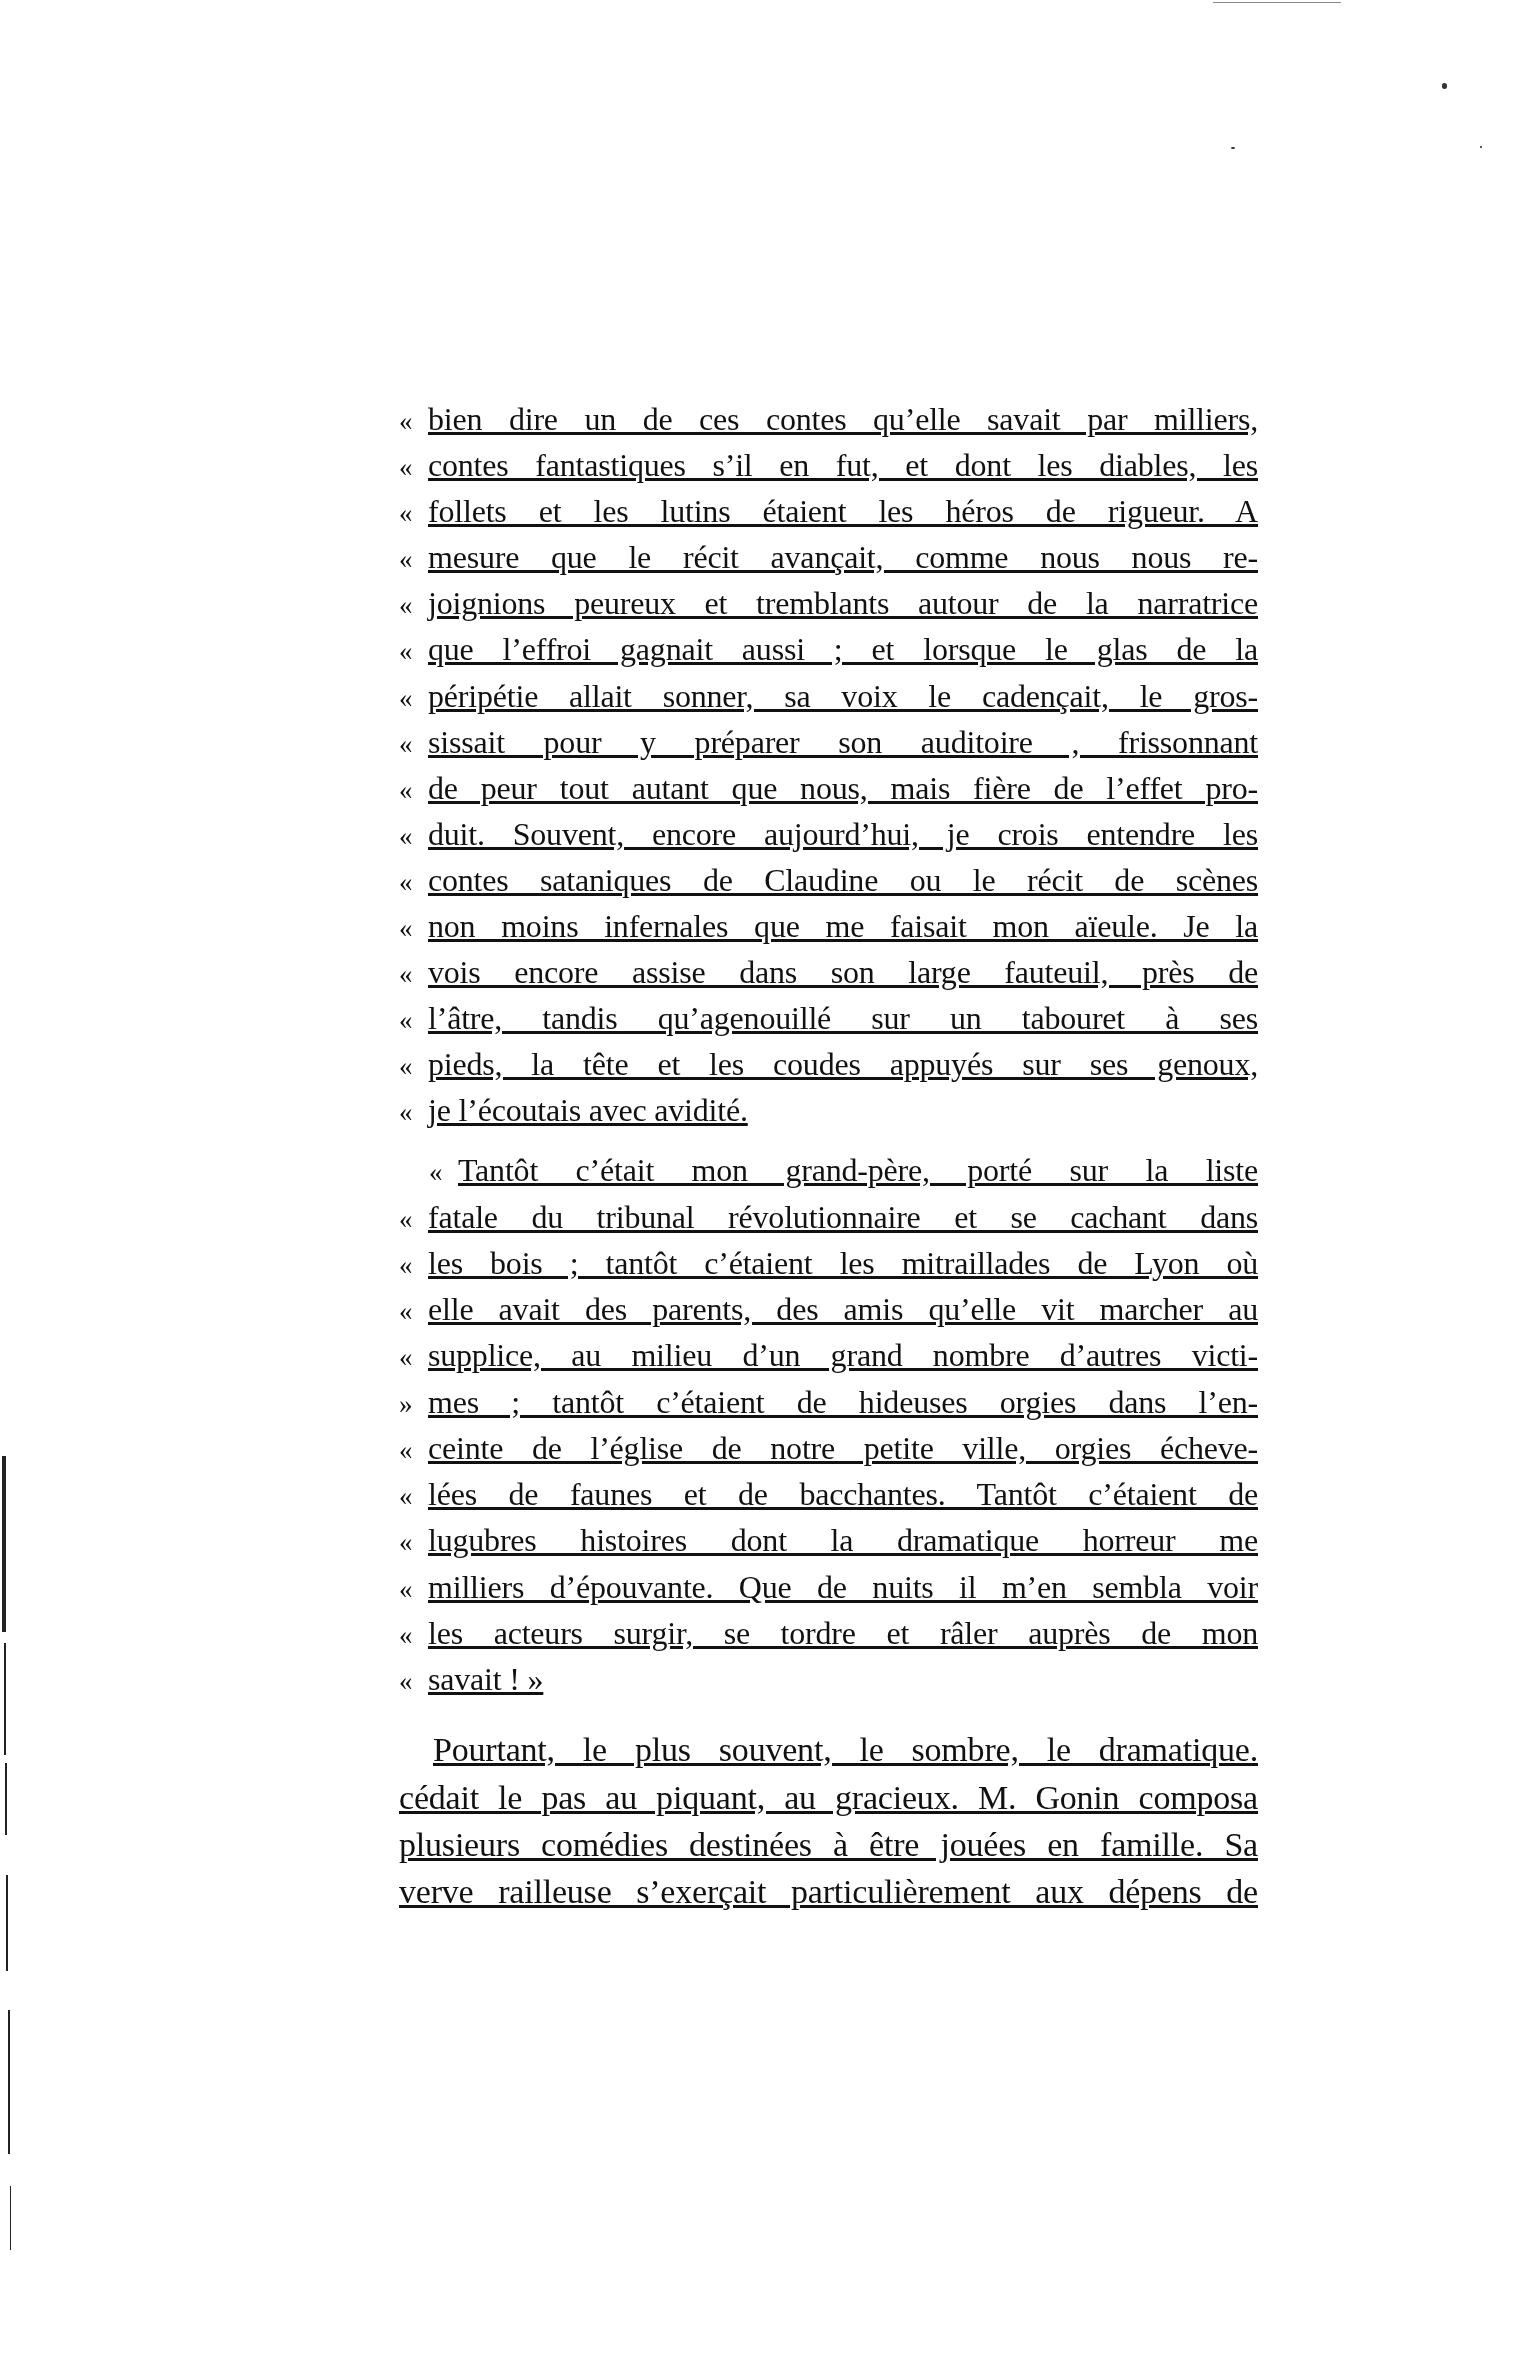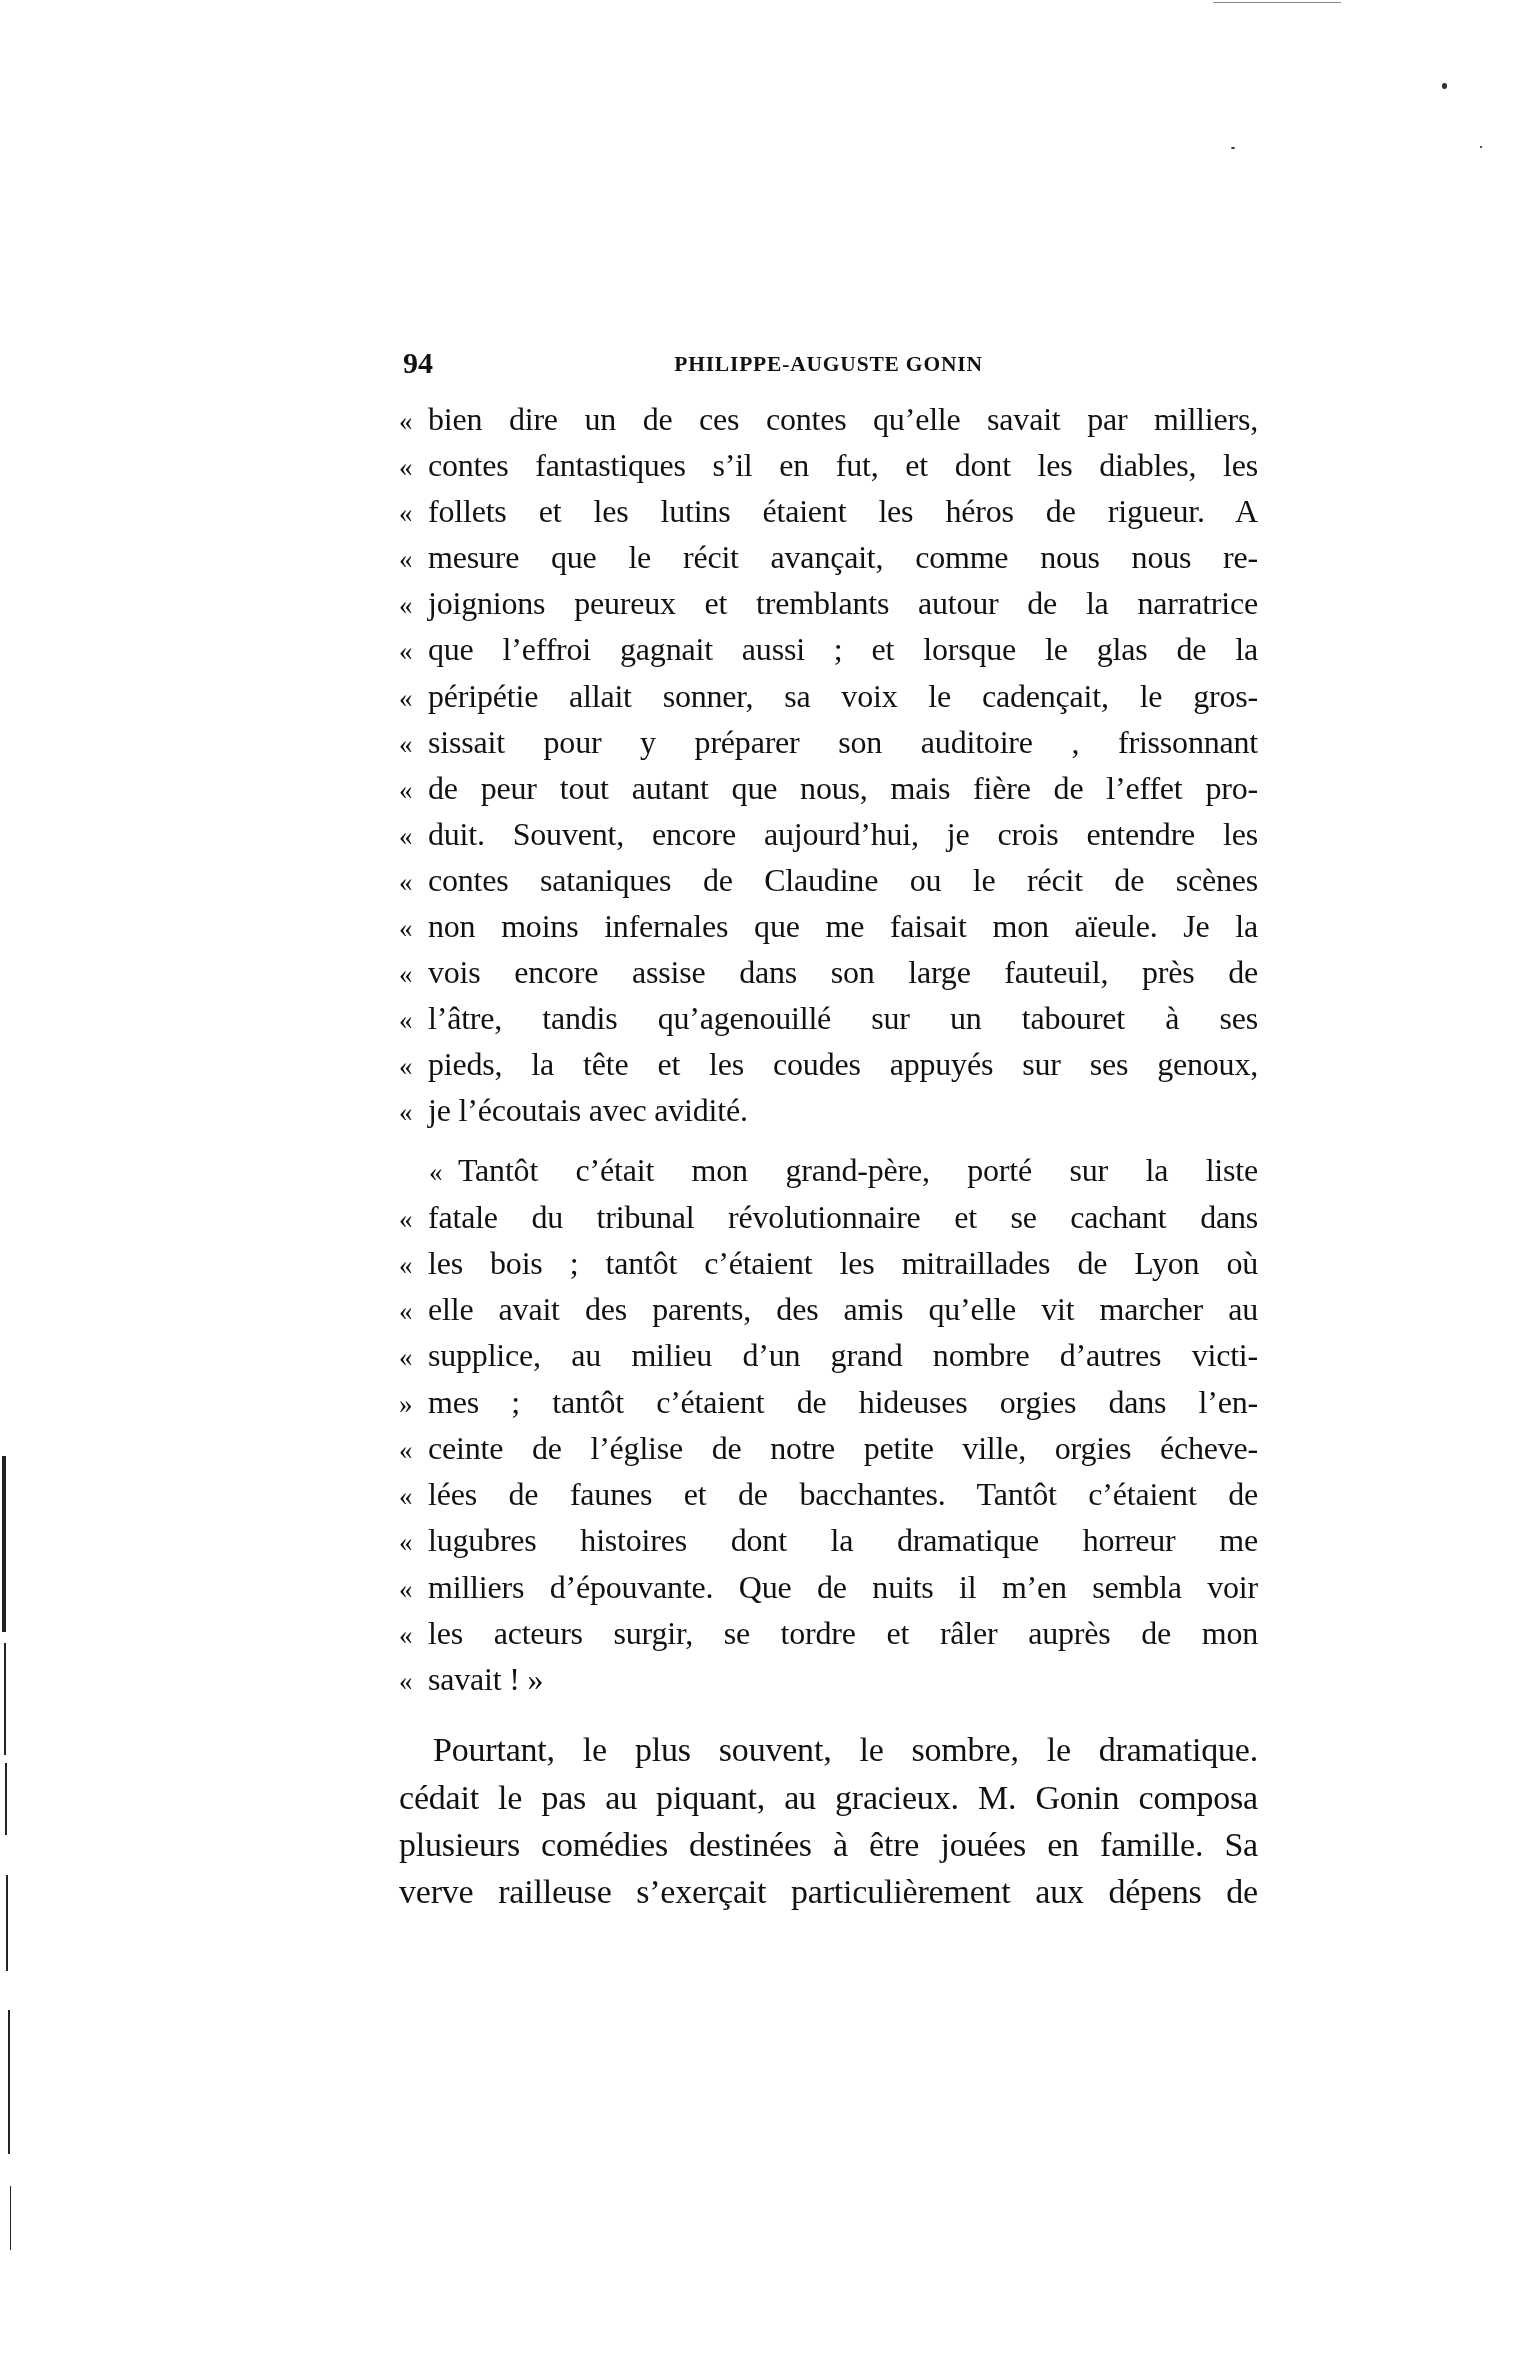--- a/index.html
+++ b/index.html
@@ -70,20 +70,21 @@
     display: inline-block;
     width: 29px;
     flex: 0 0 29px;
     font-size: 27px;
   }
   .line .t {
     flex: 1 1 auto;
     text-align: justify;
     text-align-last: justify;
     letter-spacing: -0.2px;
+    text-decoration: underline;
   }
   .line.last .t {
     text-align-last: left;
   }
   .line.indent .q {
     margin-left: 30px;
   }
   .line.para3 {
     font-size: 34px;
   }
@@ -121,24 +122,20 @@
   <div class="scan-line" style="top:1456px;height:176px;"></div>
   <div class="scan-line" style="top:1643px;height:112px;left:4px;width:2.4px;"></div>
   <div class="scan-line" style="top:1763px;height:72px;left:4.8px;width:2.4px;"></div>
   <div class="scan-line" style="top:1875px;height:96px;left:6.4px;width:1.6px;"></div>
   <div class="scan-line" style="top:2010px;height:144px;left:8px;width:1.6px;"></div>
   <div class="scan-line" style="top:2186px;height:64px;left:9.6px;width:1.6px;"></div>
   <div class="speck" style="left:1442px;top:83px;width:4.8px;height:5.6px;"></div>
   <div class="speck" style="left:1231px;top:147px;width:4px;height:2.4px;"></div>
   <div class="speck" style="left:1480px;top:146px;width:1.6px;height:1.6px;"></div>
 
-  <div class="running-head">
-    <span class="page-number">94</span>
-    <span class="header-title">PHILIPPE-AUGUSTE GONIN</span>
-  </div>
 
   <div class="text-block">
 
     <div>
       <div class="line" style="top:396px;">
           <span class="q">«</span>
           <span class="t">bien dire un de ces contes qu’elle savait par milliers,</span>
         </div>
       <div class="line" style="top:442px;">
           <span class="q">«</span>

